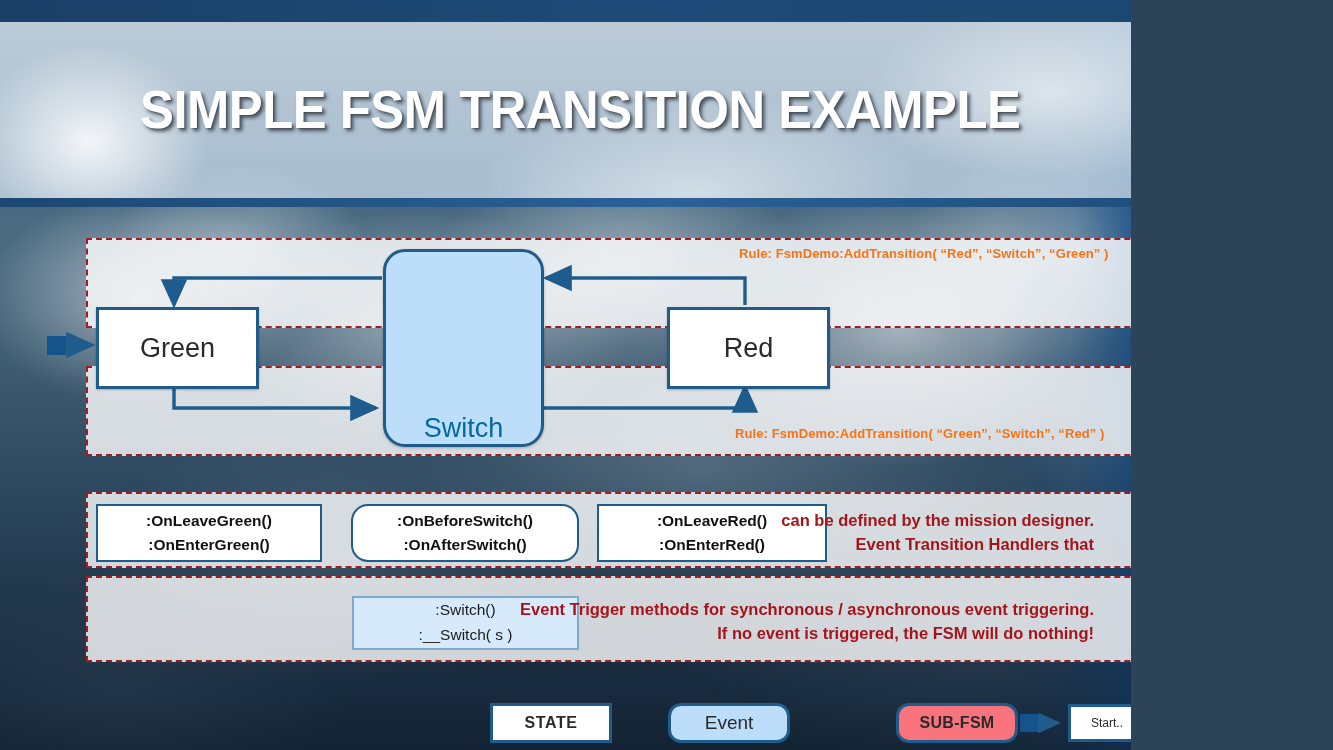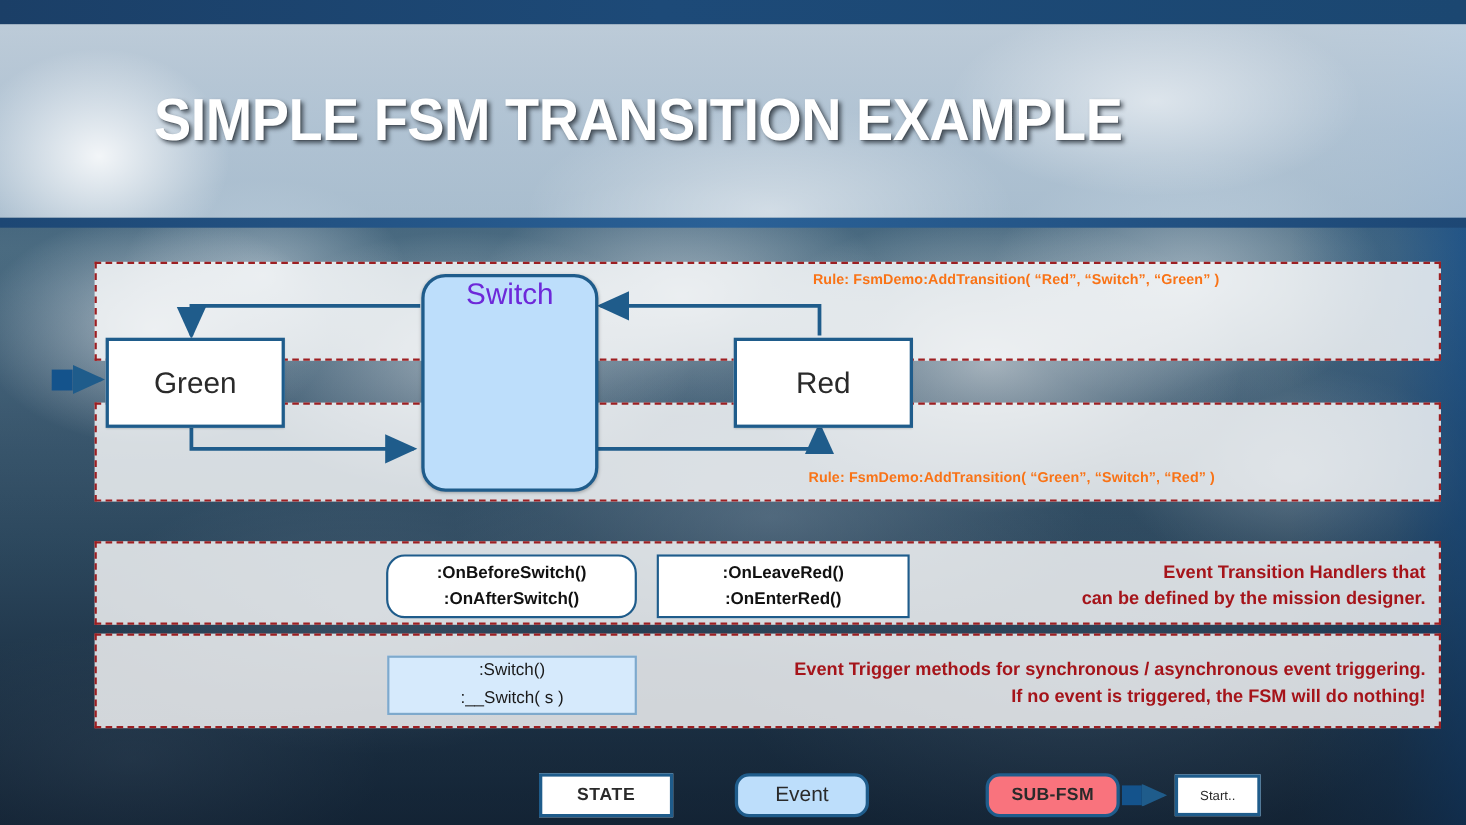--- a/index.html
+++ b/index.html
@@ -3,21 +3,21 @@
 <meta charset="utf-8">
 <title>Simple FSM Transition Example</title>
 <style>
   html,body{margin:0;padding:0;}
   body{
     width:1333px;height:750px;overflow:hidden;
     font-family:"Liberation Sans",sans-serif;
     background:#2c4358;
     position:relative;
   }
-  #slide{position:absolute;inset:0;width:1333px;height:750px;overflow:hidden;}
+  #slide{position:absolute;inset:0;width:1131px;height:750px;overflow:hidden;}
 
   
   .bg{position:absolute;inset:0;}
   .bg-base{
     background:
       linear-gradient(180deg,#1d3b5c 0%,#3d6080 14%,#56798f 30%,#4f7189 48%,#3f6179 66%,#2e4a60 84%,#22394c 100%);
   }
   .bg-clouds{
     background:
       radial-gradient(ellipse 230px 150px at 140px 300px, rgba(236,244,250,.78), rgba(236,244,250,0) 70%),
@@ -61,22 +61,22 @@
   }
 
   
   .rule-box{position:absolute;border:2px dashed #9d1f22;background:rgba(255,255,255,.80);}
   .rule-text{position:absolute;color:#f97316;font-size:13px;font-weight:bold;
     white-space:nowrap;letter-spacing:.1px;}
   .state-box{position:absolute;background:#ffffff;border:3px solid #1f5c8b;
     display:flex;align-items:center;justify-content:center;
     color:#2a2a2a;font-size:27px;box-shadow:0 1px 2px rgba(0,0,0,.25);}
   .event-box{position:absolute;background:#bddefb;border:3px solid #1f5c8b;border-radius:22px;
-    display:flex;align-items:flex-start;justify-content:center;
-    color:#6d28d9;font-size:27px;box-shadow:0 1px 3px rgba(0,0,0,.25);}
+    display:flex;align-items:flex-end;justify-content:center;
+    color:#0369a1;font-size:27px;box-shadow:0 1px 3px rgba(0,0,0,.25);}
   .handler-box{position:absolute;background:#ffffff;border:2px solid #1f5c8b;
     display:flex;flex-direction:column;align-items:center;justify-content:center;
     color:#111;font-size:15.5px;font-weight:bold;line-height:1.55;}
   .trigger-box{position:absolute;background:#d6eafc;border:2px solid #7ea9cc;
     display:flex;flex-direction:column;align-items:center;justify-content:center;
     color:#1a1a1a;font-size:15.5px;line-height:1.6;}
   .caption{position:absolute;color:#a5141a;font-size:16.5px;font-weight:bold;
     text-align:right;line-height:1.45;white-space:nowrap;}
 
   svg.arrows{position:absolute;left:0;top:0;width:1333px;height:750px;overflow:visible;}
@@ -147,32 +147,36 @@
   <div class="event-box" style="left:383px;top:249px;width:155px;height:192px;">
     <span>Switch</span>
   </div>
 
   <div class="state-box" style="left:667px;top:307px;width:157px;height:76px;">
     <span>Red</span>
   </div>
 
   <div class="rule-box" style="left:86px;top:492px;width:1220px;height:72px;"></div>
 
+  <div class="handler-box" style="left:96px;top:504px;width:222px;height:54px;">
+    <span>:OnLeaveGreen()</span>
+    <span>:OnEnterGreen()</span>
+  </div>
   <div class="handler-box" style="left:351px;top:504px;width:224px;height:54px;border-radius:17px;">
     <span>:OnBeforeSwitch()</span>
     <span>:OnAfterSwitch()</span>
   </div>
   <div class="handler-box" style="left:597px;top:504px;width:226px;height:54px;">
     <span>:OnLeaveRed()</span>
     <span>:OnEnterRed()</span>
   </div>
 
   <div class="caption" style="right:37px;top:509px;">
+    <div>can be defined by the mission designer.</div>
     <div>Event Transition Handlers that</div>
-    <div>can be defined by the mission designer.</div>
   </div>
 
   <div class="rule-box" style="left:86px;top:576px;width:1220px;height:82px;"></div>
 
   <div class="trigger-box" style="left:352px;top:596px;width:223px;height:50px;">
     <span>:Switch()</span>
     <span>:__Switch( s )</span>
   </div>
 
   <div class="caption" style="right:37px;top:598px;">

